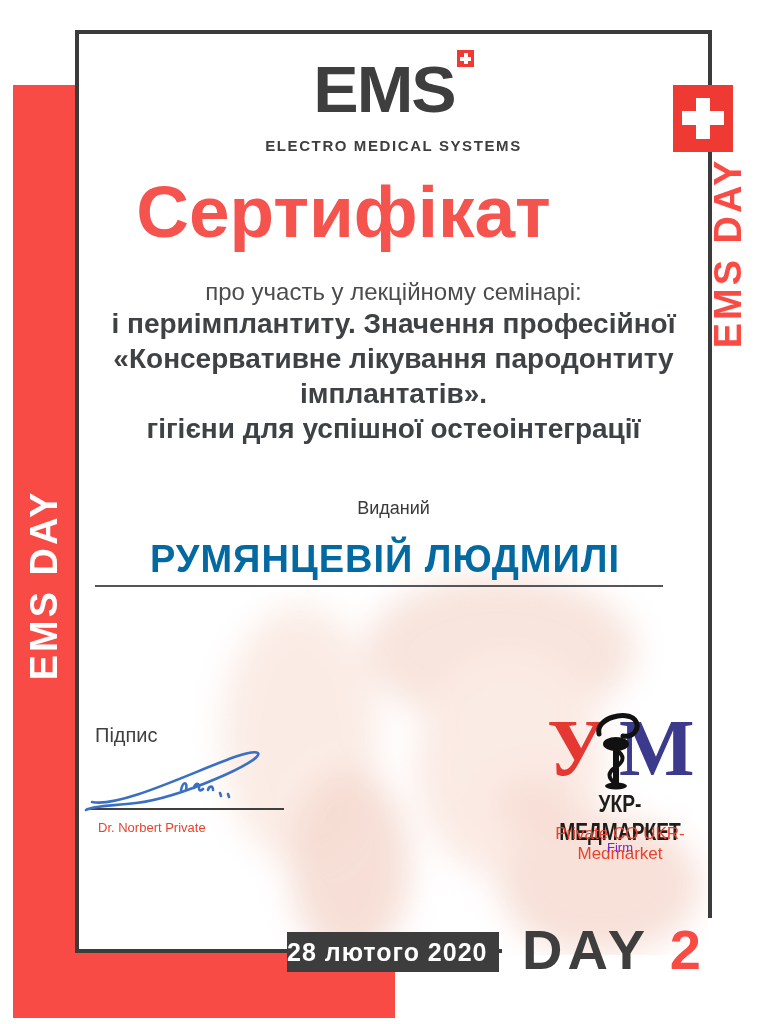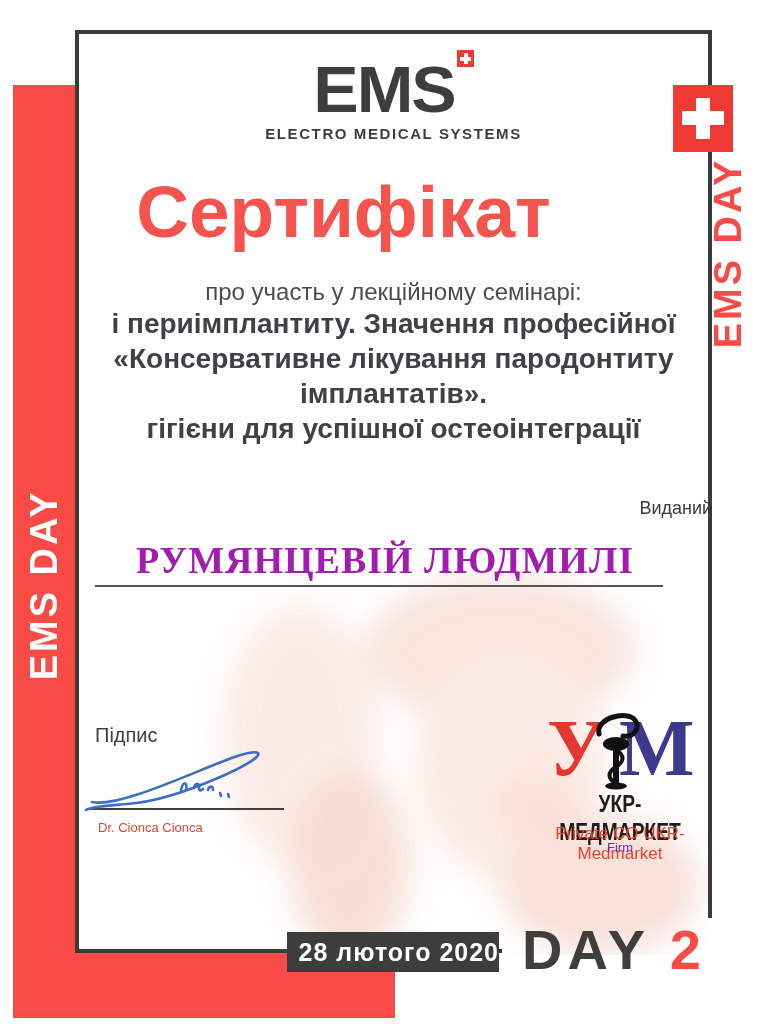--- a/index.html
+++ b/index.html
@@ -28,35 +28,35 @@
   .swiss-cross { position:absolute; left:673px; top:85px; width:60px; height:67px; background:#ee3a33; z-index:3; }
   .cross-v { position:absolute; left:23px; top:13px; width:14px; height:41px; background:#ffffff; }
   .cross-h { position:absolute; left:9px;  top:26px; width:42px; height:14px; background:#ffffff; }
 
   
   .ems-logo { position:absolute; left:75px; top:50px; width:637px; text-align:center; }
   .ems-word { font-size:68px; font-weight:bold; color:#3e3e3e; letter-spacing:-2px; line-height:1; display:inline-block; transform:scaleY(0.95); }
   .ems-plus { position:relative; display:inline-block; width:17px; height:17px; background:#ee3a33; vertical-align:46px; margin-left:2px; }
   .ems-plus .pv { position:absolute; left:7px; top:3px; width:4px; height:11px; background:#ffffff; }
   .ems-plus .ph { position:absolute; left:3px; top:7px; width:11px; height:4px; background:#ffffff; }
-  .ems-sub { margin-top:2px; font-size:15px; font-weight:bold; letter-spacing:1.6px; color:#3e3e3e; }
+  .ems-sub { margin-top:14px; font-size:15px; font-weight:bold; letter-spacing:1.6px; color:#3e3e3e; }
 
   
   .cert-title { position:absolute; left:75px; top:174px; width:537px; text-align:center;
                 font-size:73px; font-weight:bold; color:#f4534e; line-height:1.05; }
   .cert-sub   { position:absolute; left:75px; top:278px; width:637px; text-align:center;
                 font-size:24px; color:#4c4c4c; }
   .topic      { position:absolute; left:60px; top:306px; width:667px; text-align:center;
                 font-size:28px; font-weight:bold; color:#3f4245; line-height:35px; }
 
-  .issued { position:absolute; left:75px; top:498px; width:637px; text-align:right;
+  .issued { position:absolute; left:75px; top:498px; width:637px; text-align:center;
             font-size:18px; color:#3a3a3a; }
   .recipient { position:absolute; left:60px; top:538px; width:650px; text-align:center;
-               font-family:Liberation Serif, serif; font-weight:bold; font-size:38px;
-               letter-spacing:1px; color:#a21caf; }
+               font-family:Liberation Sans, sans-serif; font-weight:bold; font-size:38px;
+               letter-spacing:1px; color:#0369a1; }
   .recipient-line { position:absolute; left:95px; top:585px; width:568px; height:2px; background:#55565a; }
 
   
   .sig-label { position:absolute; left:95px; top:724px; font-size:20px; color:#404040; }
   .sig-svg   { position:absolute; left:84px; top:736px; z-index:2; }
   .sig-line  { position:absolute; left:88px; top:808px; width:196px; height:2px; background:#3f3f3f; }
   .signer    { position:absolute; left:98px; top:820px; font-size:13px; color:#e8432e; }
 
   
   .org { position:absolute; left:545px; top:700px; width:150px; height:160px; z-index:2; }
@@ -65,21 +65,21 @@
   .org .mono-u { left:2px;  color:#e63832; }
   .org .mono-m { left:74px; color:#3b3a8d; }
   .org .staff  { position:absolute; left:46px; top:10px; }
   .org-name { position:absolute; left:-13px; top:90px; width:176px; text-align:center;
               font-weight:bold; font-size:24px; color:#1d1d1b; transform:scaleX(0.8); letter-spacing:0; }
   .org-desc1 { position:absolute; left:-20px; top:124px; width:190px; text-align:center; font-size:17px; color:#e8432e; }
   .org-desc2 { position:absolute; left:-20px; top:140px; width:190px; text-align:center; font-size:13px; color:#6d28d9; }
 
   
   .date-badge { position:absolute; left:287px; top:932px; width:212px; height:40px; background:#3d3d3d;
-                display:flex; align-items:center; justify-content:flex-end; z-index:4; }
+                display:flex; align-items:center; justify-content:flex-start; z-index:4; }
   .date-badge span { color:#ffffff; font-weight:bold; font-size:25px; letter-spacing:1px; }
   .day-banner { position:absolute; left:522px; top:922px; width:230px; z-index:4;
                 font-size:56px; font-weight:bold; letter-spacing:5px; line-height:1; color:#3e3e3e; }
   .day-banner .num { color:#f94b45; }
 
   
   .bg-photo { position:absolute; left:80px; top:555px; z-index:0; }
   .layer { position:absolute; z-index:1; }
 </style>
 </head>
@@ -142,21 +142,21 @@
   <svg class="sig-svg" width="215" height="80" viewBox="0 0 215 80">
     <g fill="none" stroke="#3a6fc4" stroke-width="2.6" stroke-linecap="round">
       <path d="M8 66 C 44 74, 162 8, 174 17 C 181 24, 96 62, 52 67 C 26 70, 8 70, 2 74"></path>
       <path d="M97 54 c 2 -9 7 -9 5 0"></path>
       <path d="M110 52 c 1 -5 6 -6 5 0 c 0 3 2 3 4 1"></path>
       <path d="M124 54 c 1 -4 5 -5 5 0"></path>
       <path d="M136 57 l 1 3 M144 58 l 1 3"></path>
     </g>
   </svg>
   <div class="sig-line layer"></div>
-  <div class="signer layer">Dr. Cionca Cionca</div>
+  <div class="signer layer">Dr. Norbert Private</div>
 
   <div class="org">
     <span class="mono mono-u">У</span>
     <span class="mono mono-m">М</span>
     <svg class="staff" width="52" height="80" viewBox="0 0 52 80">
       <path d="M8 24 C 4 8, 36 0, 44 10 C 50 18, 42 28, 32 26" fill="none" stroke="#111111" stroke-width="5" stroke-linecap="round"></path>
       <ellipse cx="25" cy="34" rx="13" ry="7" fill="#111111"></ellipse>
       <rect x="22" y="34" width="6" height="40" fill="#111111"></rect>
       <path d="M25 40 q 13 8 0 17 q -13 8 0 17" fill="none" stroke="#111111" stroke-width="4"></path>
       <ellipse cx="25" cy="76" rx="11" ry="3.5" fill="#111111"></ellipse>

